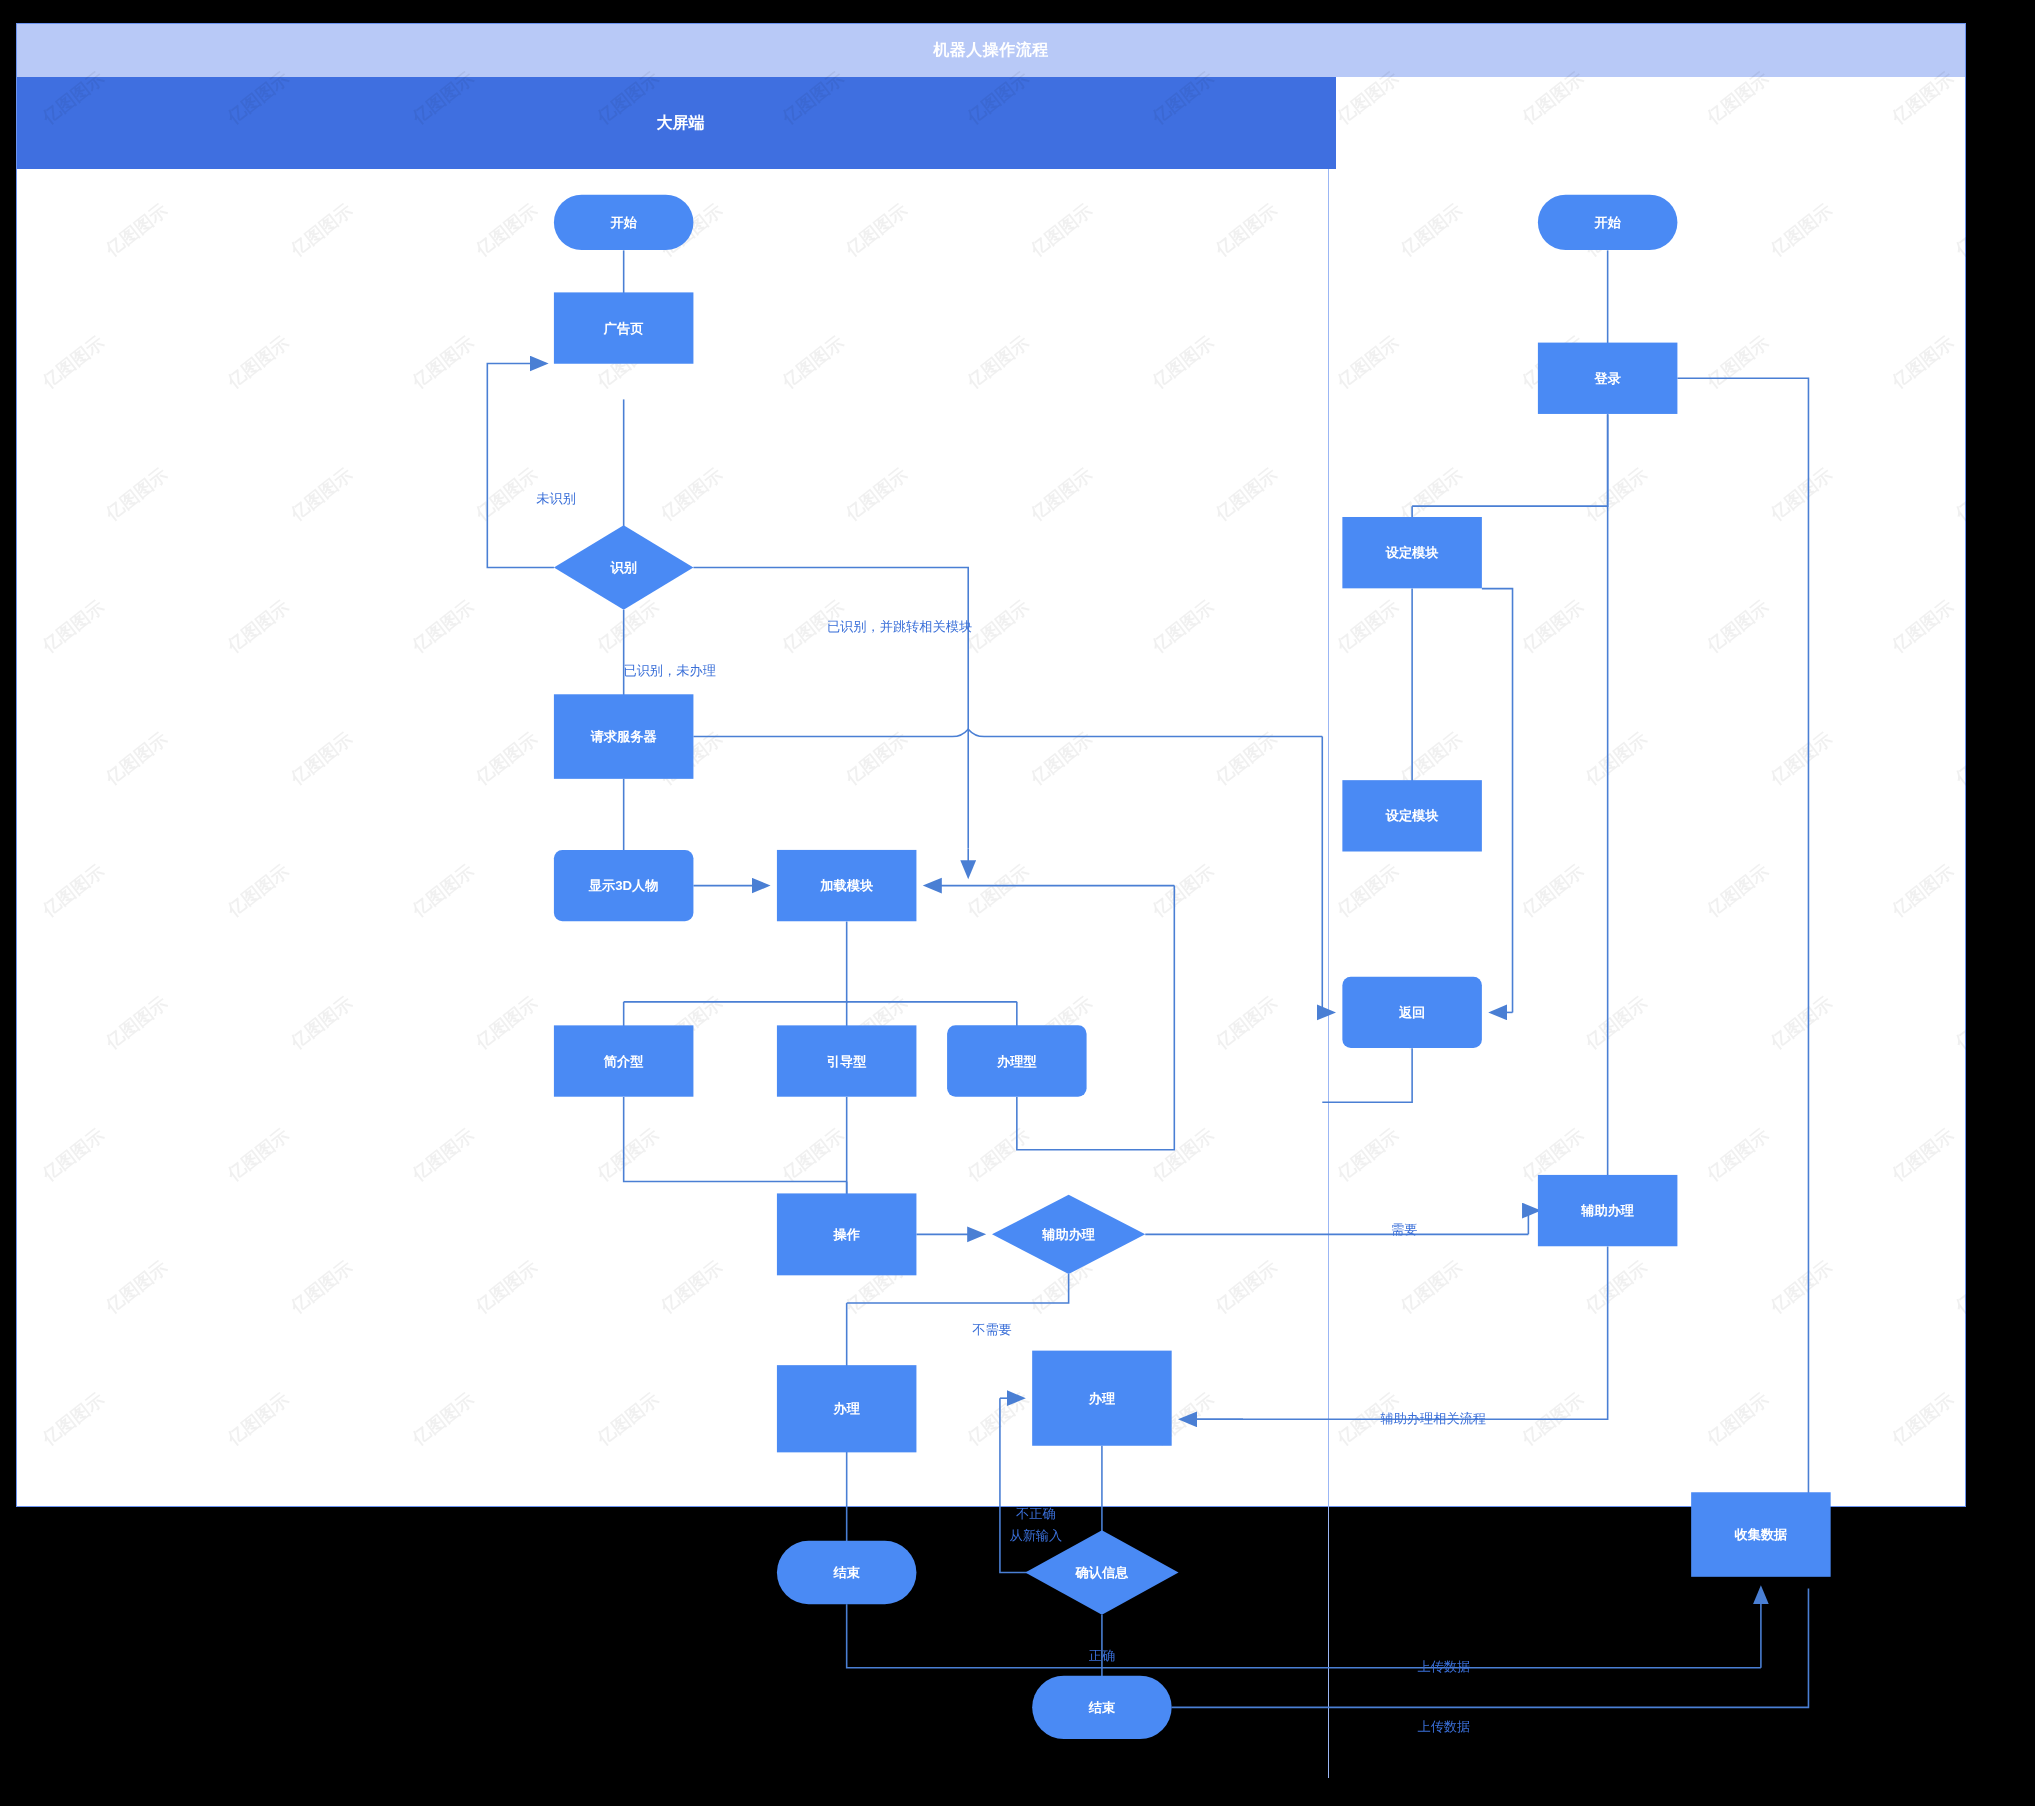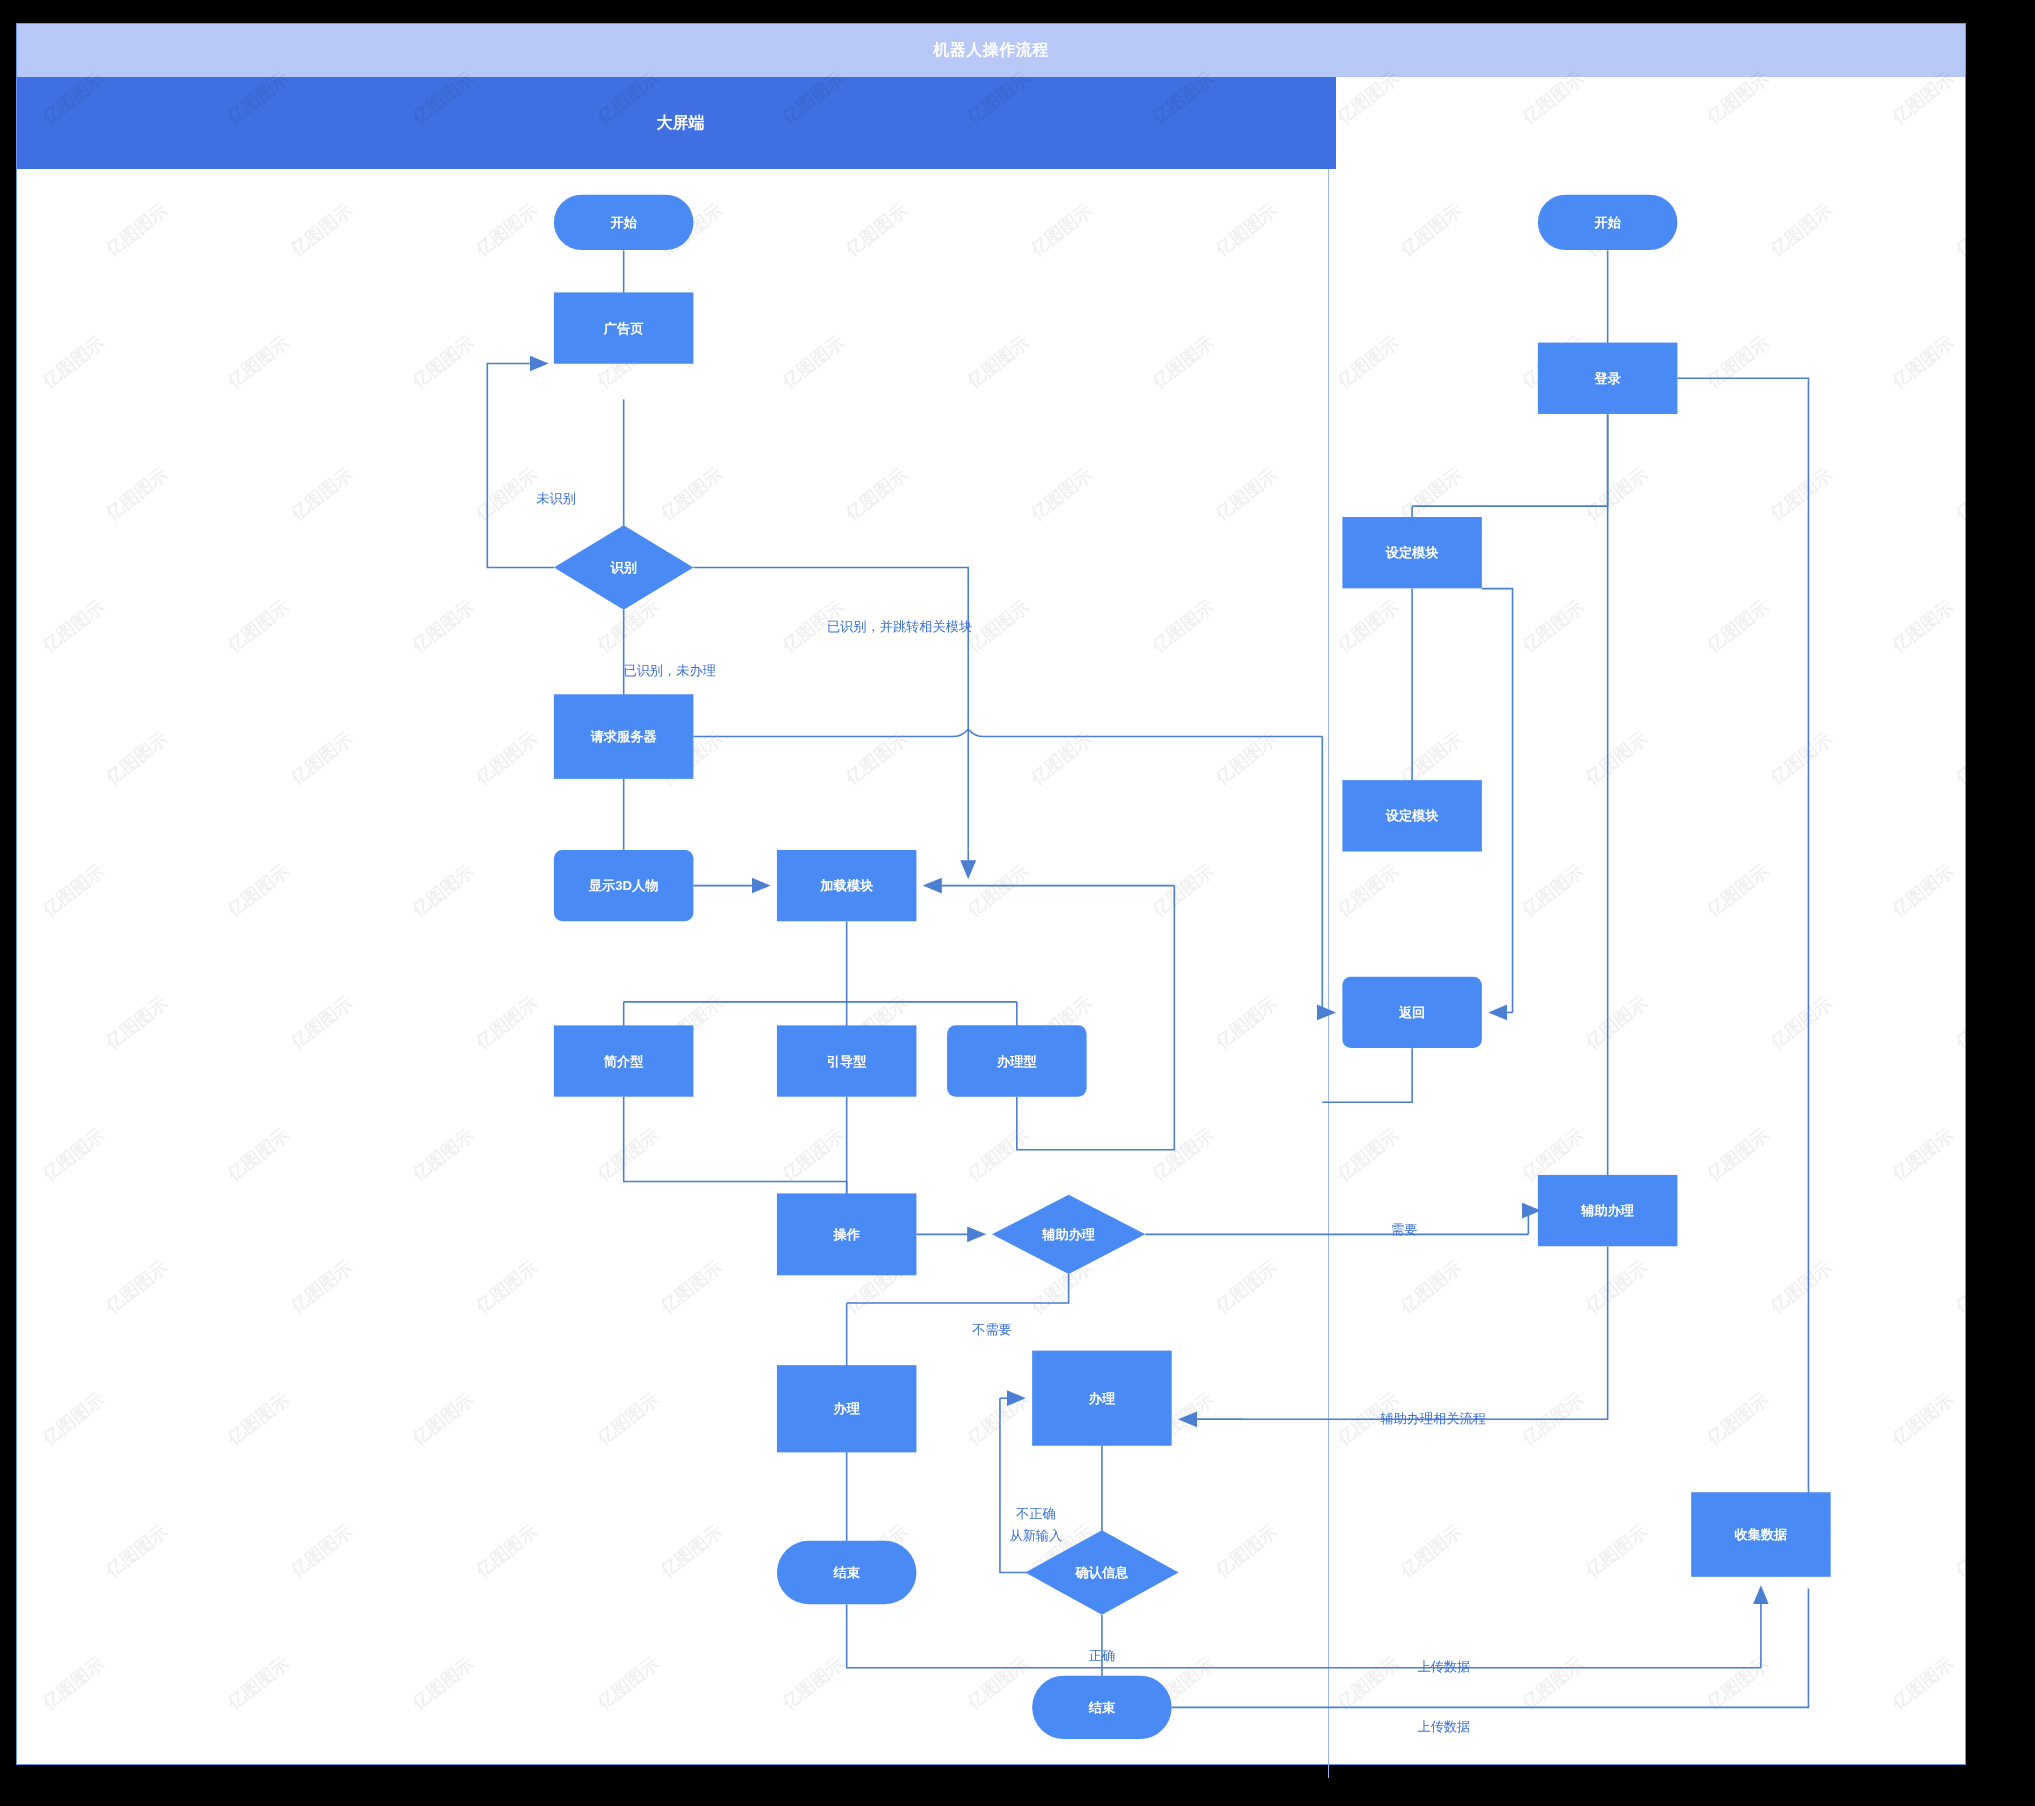--- a/index.html
+++ b/index.html
@@ -1,18 +1,18 @@
 <!DOCTYPE html>
 <html style="font-size:8.5px"><head>
 <meta charset="utf-8">
 <style>
   html,body{margin:0;padding:0;background:#000;}
   body{width:2035px;height:1807px;font-family:"Liberation Sans","DejaVu Sans",sans-serif;}
   #canvas{position:absolute;left:0;top:0;width:2035px;height:1807px;background:#000;}
-  #board{position:absolute;left:16px;top:23px;width:1950px;height:1742px;background:#ffffff;border:1.1px solid #6b93f0;box-sizing:border-box;}
+  #board{position:absolute;left:16px;top:23px;width:1950px;height:1484px;background:#ffffff;border:1.1px solid #6b93f0;box-sizing:border-box;}
   .title-bar{position:absolute;left:0;top:0;width:100%;height:53px;background:#b8c9f7;display:flex;align-items:center;justify-content:center;}
   .title-bar span{color:#ffffff;font-size:16px;font-weight:bold;letter-spacing:0.5px;}
   .lane-head{position:absolute;top:53px;height:92px;background:#3f6fe0;display:flex;align-items:center;justify-content:center;}
   .lane-head span{color:#ffffff;font-size:16px;font-weight:bold;}
   #lane-left{left:0;width:1311px;padding-left:8px;}
   #lane-right{left:1311px;width:637px;border-left:1.1px solid #9bb6f4;box-sizing:border-box;}
   #lane-divider{position:absolute;left:1311px;top:145px;width:1.1px;height:1609px;background:#9bb6f4;}
   svg#flow{position:absolute;left:0;top:0;width:1950px;height:1757px;overflow:visible;}
   .nd{fill:#4a8af4;}
   .ndtxt{fill:#ffffff;font-family:"Liberation Sans","DejaVu Sans",sans-serif;font-size:25px;font-weight:bold;text-anchor:middle;dominant-baseline:middle;}

